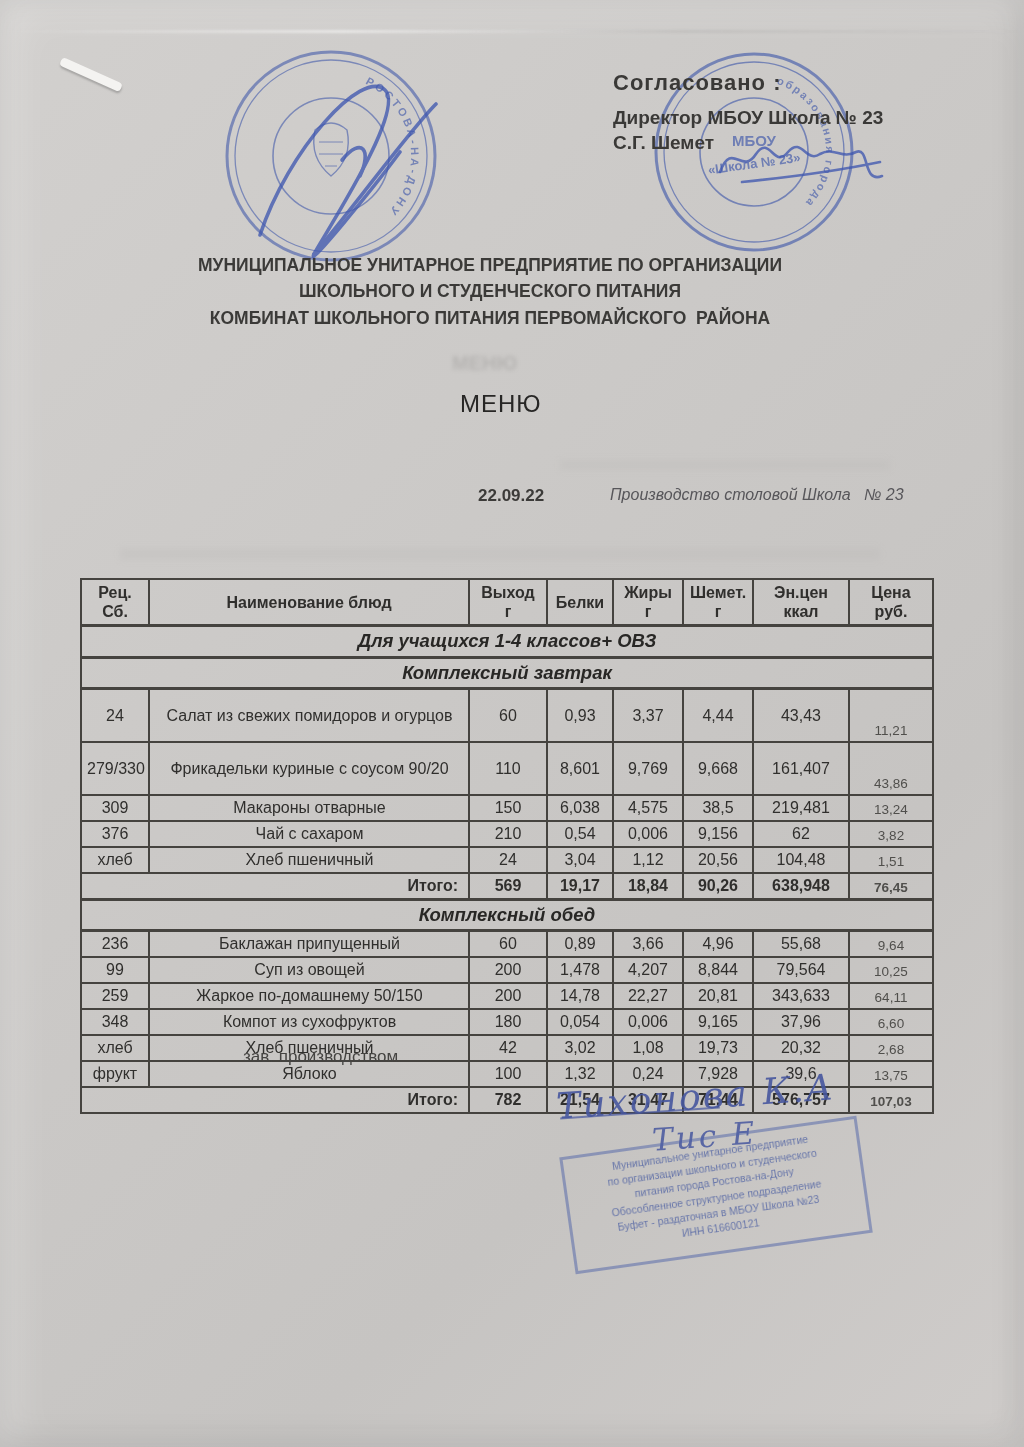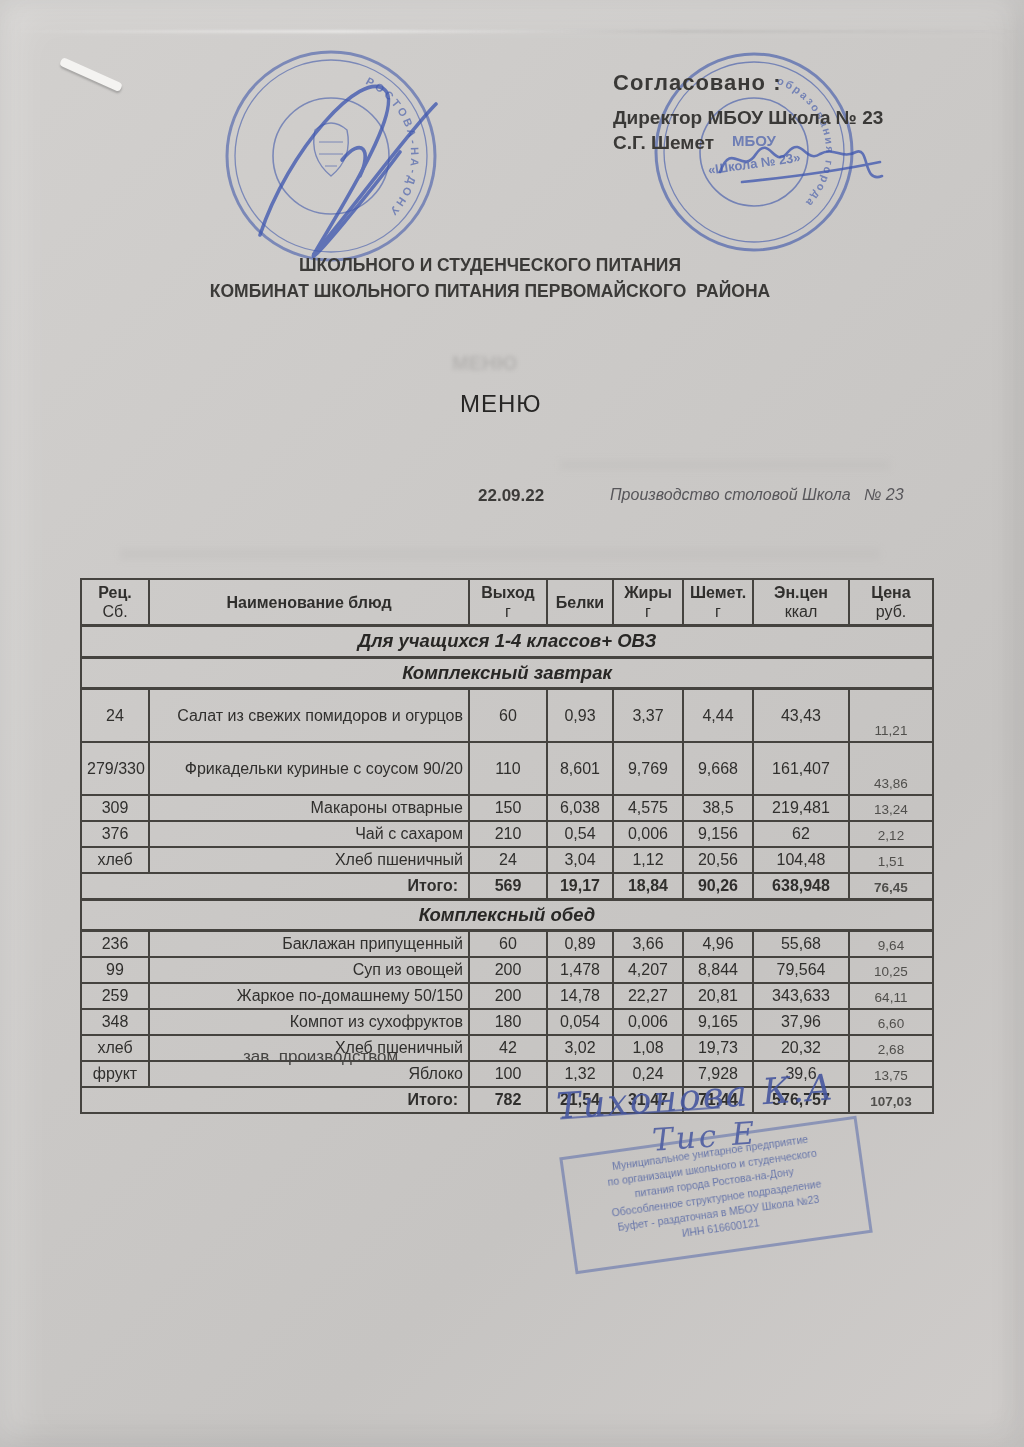--- a/index.html
+++ b/index.html
@@ -24,23 +24,23 @@
   .menu-ghost{position:absolute;left:452px;top:352px;font-size:20px;font-weight:bold;color:#8d8b89;opacity:.35;filter:blur(2px);}
   .ghost-band{position:absolute;background:#b9b7b5;opacity:.25;filter:blur(3px);}
   
   .dateline{position:absolute;left:0;top:486px;width:1024px;}
   .dateline .d{position:absolute;left:478px;font-size:17px;font-weight:bold;color:#3c3b39;}
   .dateline .p{position:absolute;left:610px;font-size:16px;color:#57565a;white-space:pre;font-style:italic;}
   
   table.menu{position:absolute;left:80px;top:578px;width:852px;border-collapse:collapse;table-layout:fixed;}
   table.menu th, table.menu td{border:2px solid #45433f;padding:1px 5px;font-size:16px;color:#302f2d;line-height:1.2;overflow:hidden;}
   table.menu th{font-weight:bold;vertical-align:middle;padding:3px 2px;}
-  th .t2{font-weight:normal;}
+  th .t2{font-weight:bold;}
   table.menu td.c{text-align:center;}
-  table.menu td.name{text-align:right;padding-left:6px;}
+  table.menu td.name{text-align:center;padding-left:6px;}
   table.menu td.price{font-size:13.5px;color:#504f4c;text-align:center;vertical-align:bottom;padding-bottom:2px;}
   tr.band td{font-style:italic;font-weight:bold;text-align:center;font-size:18.5px;padding:3px;color:#282725;border-top-width:3px;border-bottom-width:3px;margin-top:33px;}
   tr.h2l td{height:48px;}
   tr.h1l td{height:21px;}
   tr.total td{font-weight:bold;}
   tr.total td.lbl{text-align:right;padding-right:10px;}
   
   .footer-label{position:absolute;left:243px;top:1047px;font-size:17px;color:#454442;}
   .hand1{position:absolute;left:556px;top:1076px;font-family:"DejaVu Serif", serif;font-style:italic;font-size:36px;color:#47579f;transform:rotate(-4deg);opacity:.9;letter-spacing:2px;}
   .hand2{position:absolute;left:652px;top:1118px;font-family:"DejaVu Serif", serif;font-style:italic;font-size:31px;color:#47579f;transform:rotate(-4deg);opacity:.85;letter-spacing:3px;}
@@ -110,20 +110,21 @@
     </g>
   </svg>
 
   <div class="approval">
     <div class="agreed">Согласовано :</div>
     <div class="director">Директор МБОУ Школа № 23</div>
     <div class="dname">С.Г.  Шемет</div>
   </div>
 
   <div class="org">
+    <div>МУНИЦИПАЛЬНОЕ УНИТАРНОЕ ПРЕДПРИЯТИЕ ПО ОРГАНИЗАЦИИ</div>
     <div>ШКОЛЬНОГО И СТУДЕНЧЕСКОГО ПИТАНИЯ</div>
     <div>КОМБИНАТ ШКОЛЬНОГО ПИТАНИЯ ПЕРВОМАЙСКОГО  РАЙОНА</div>
   </div>
 
   <div class="menu-title">МЕНЮ</div>
 
   <div class="dateline">
     <span class="d">22.09.22</span>
     <span class="p">Производство столовой Школа   № 23</span>
   </div>
@@ -212,21 +213,21 @@
           <td class="price">13,24</td>
         </tr>
         <tr class="h1l">
           <td class="c">376</td>
           <td class="name">Чай с сахаром</td>
           <td class="c">210</td>
           <td class="c">0,54</td>
           <td class="c">0,006</td>
           <td class="c">9,156</td>
           <td class="c">62</td>
-          <td class="price">2,12</td>
+          <td class="price">3,82</td>
         </tr>
         <tr class="h1l">
           <td class="c">хлеб</td>
           <td class="name">Хлеб пшеничный</td>
           <td class="c">24</td>
           <td class="c">3,04</td>
           <td class="c">1,12</td>
           <td class="c">20,56</td>
           <td class="c">104,48</td>
           <td class="price">1,51</td>

